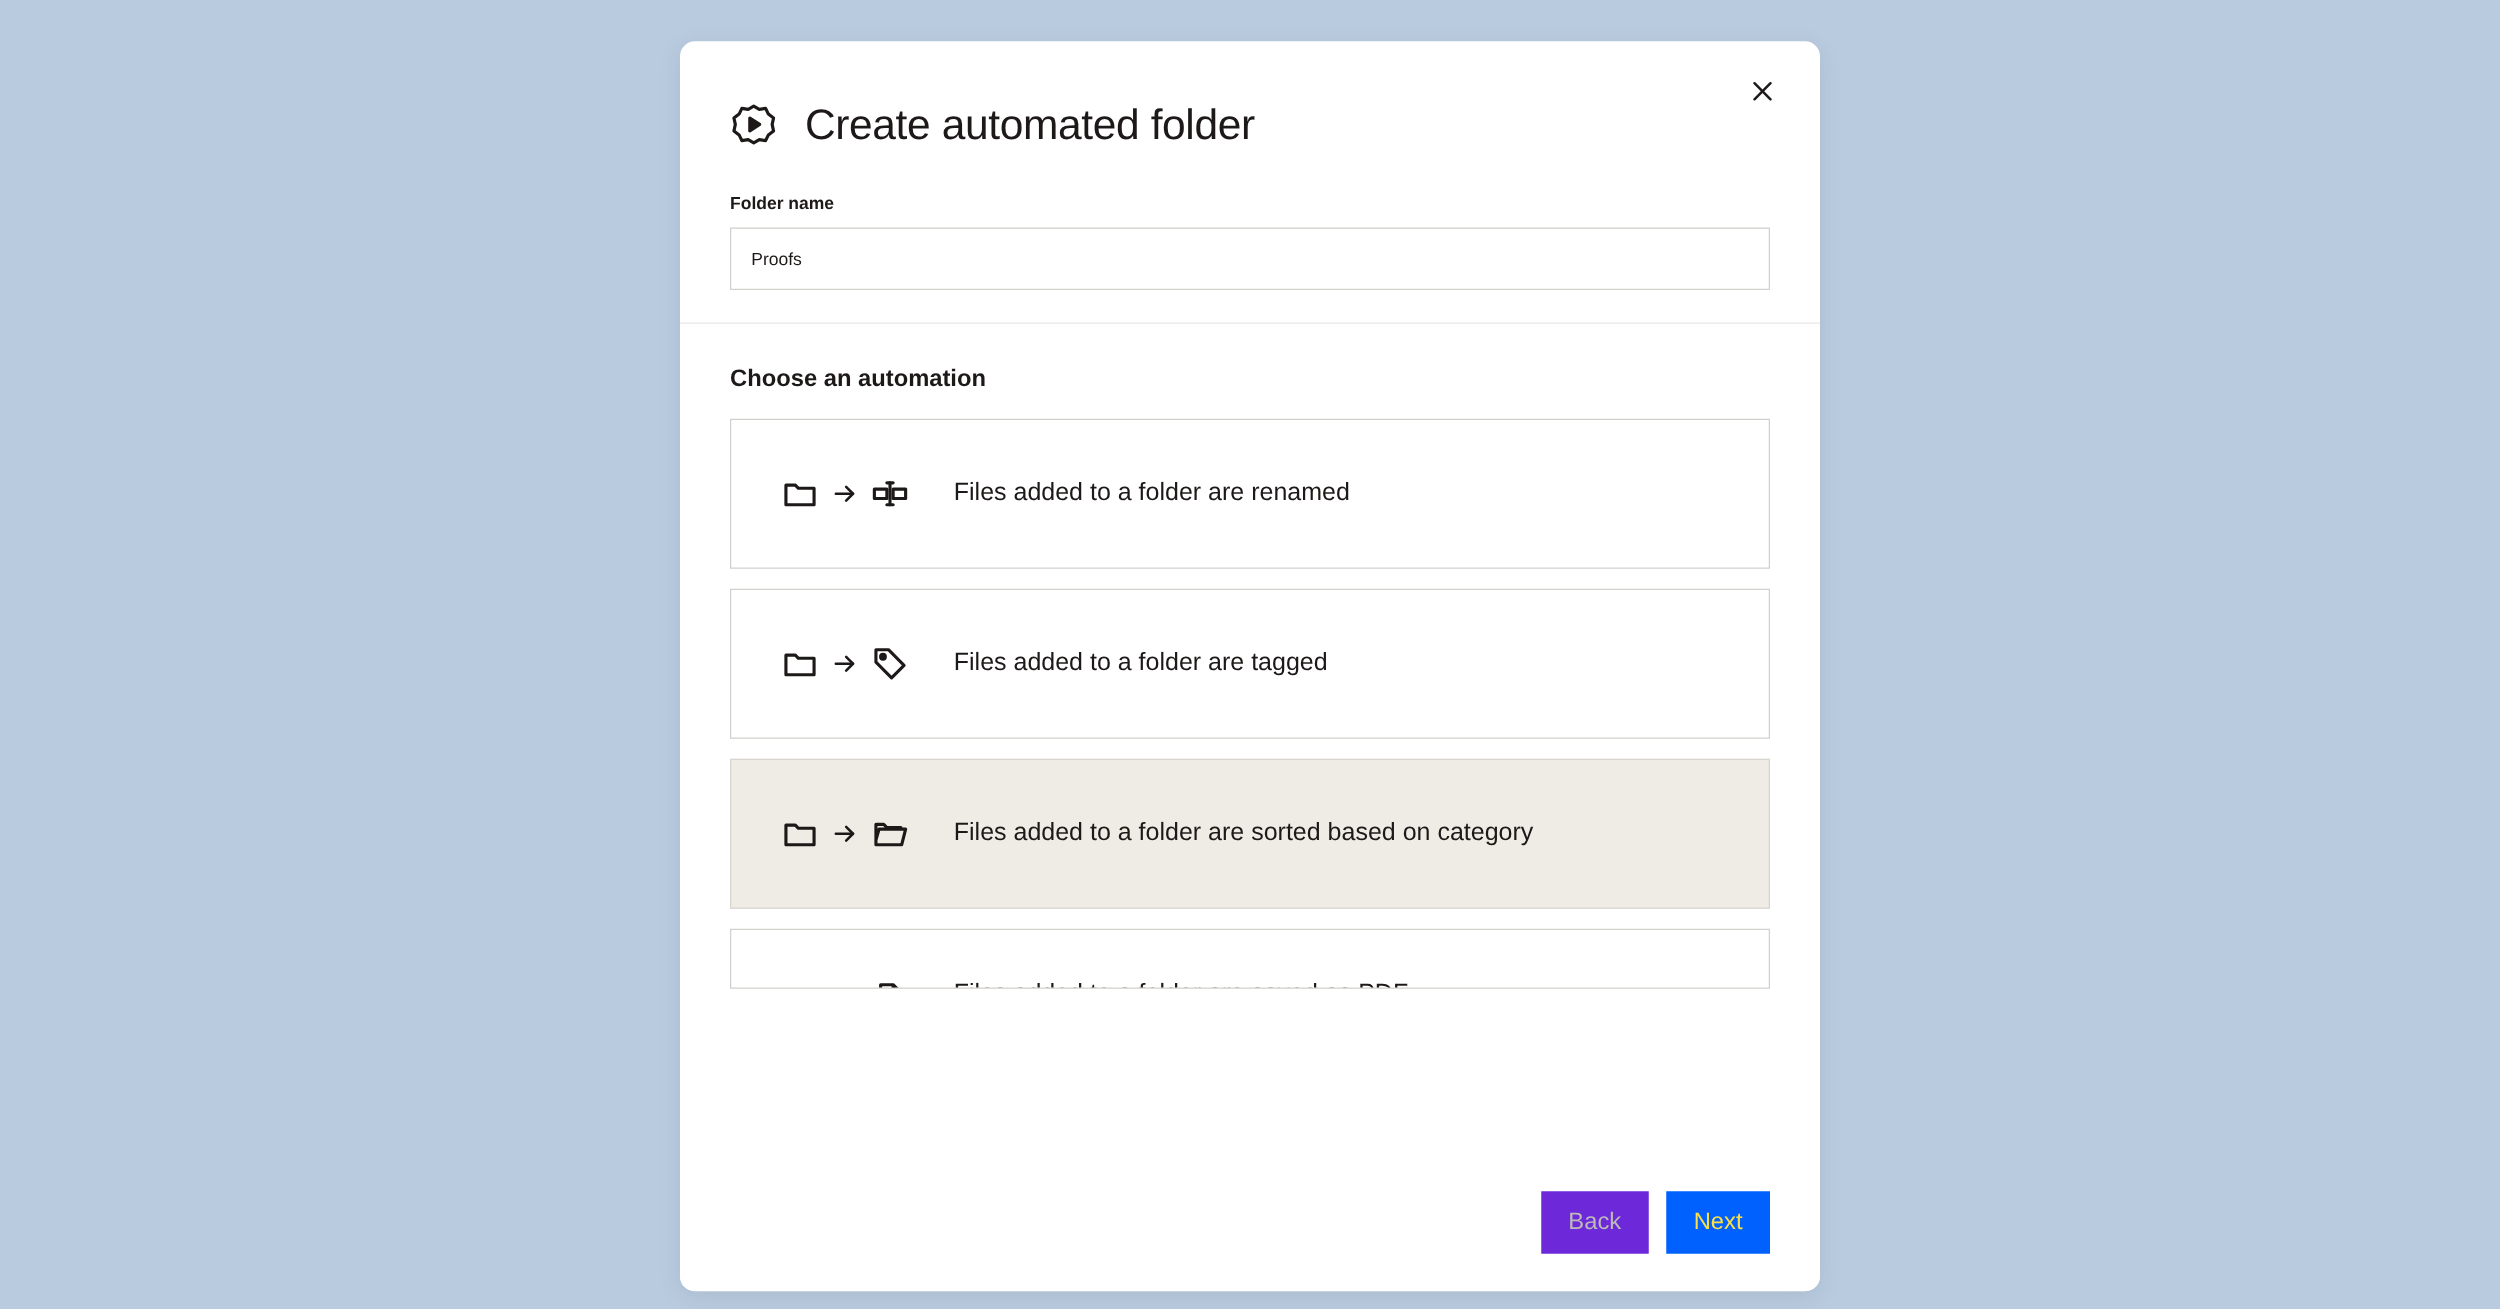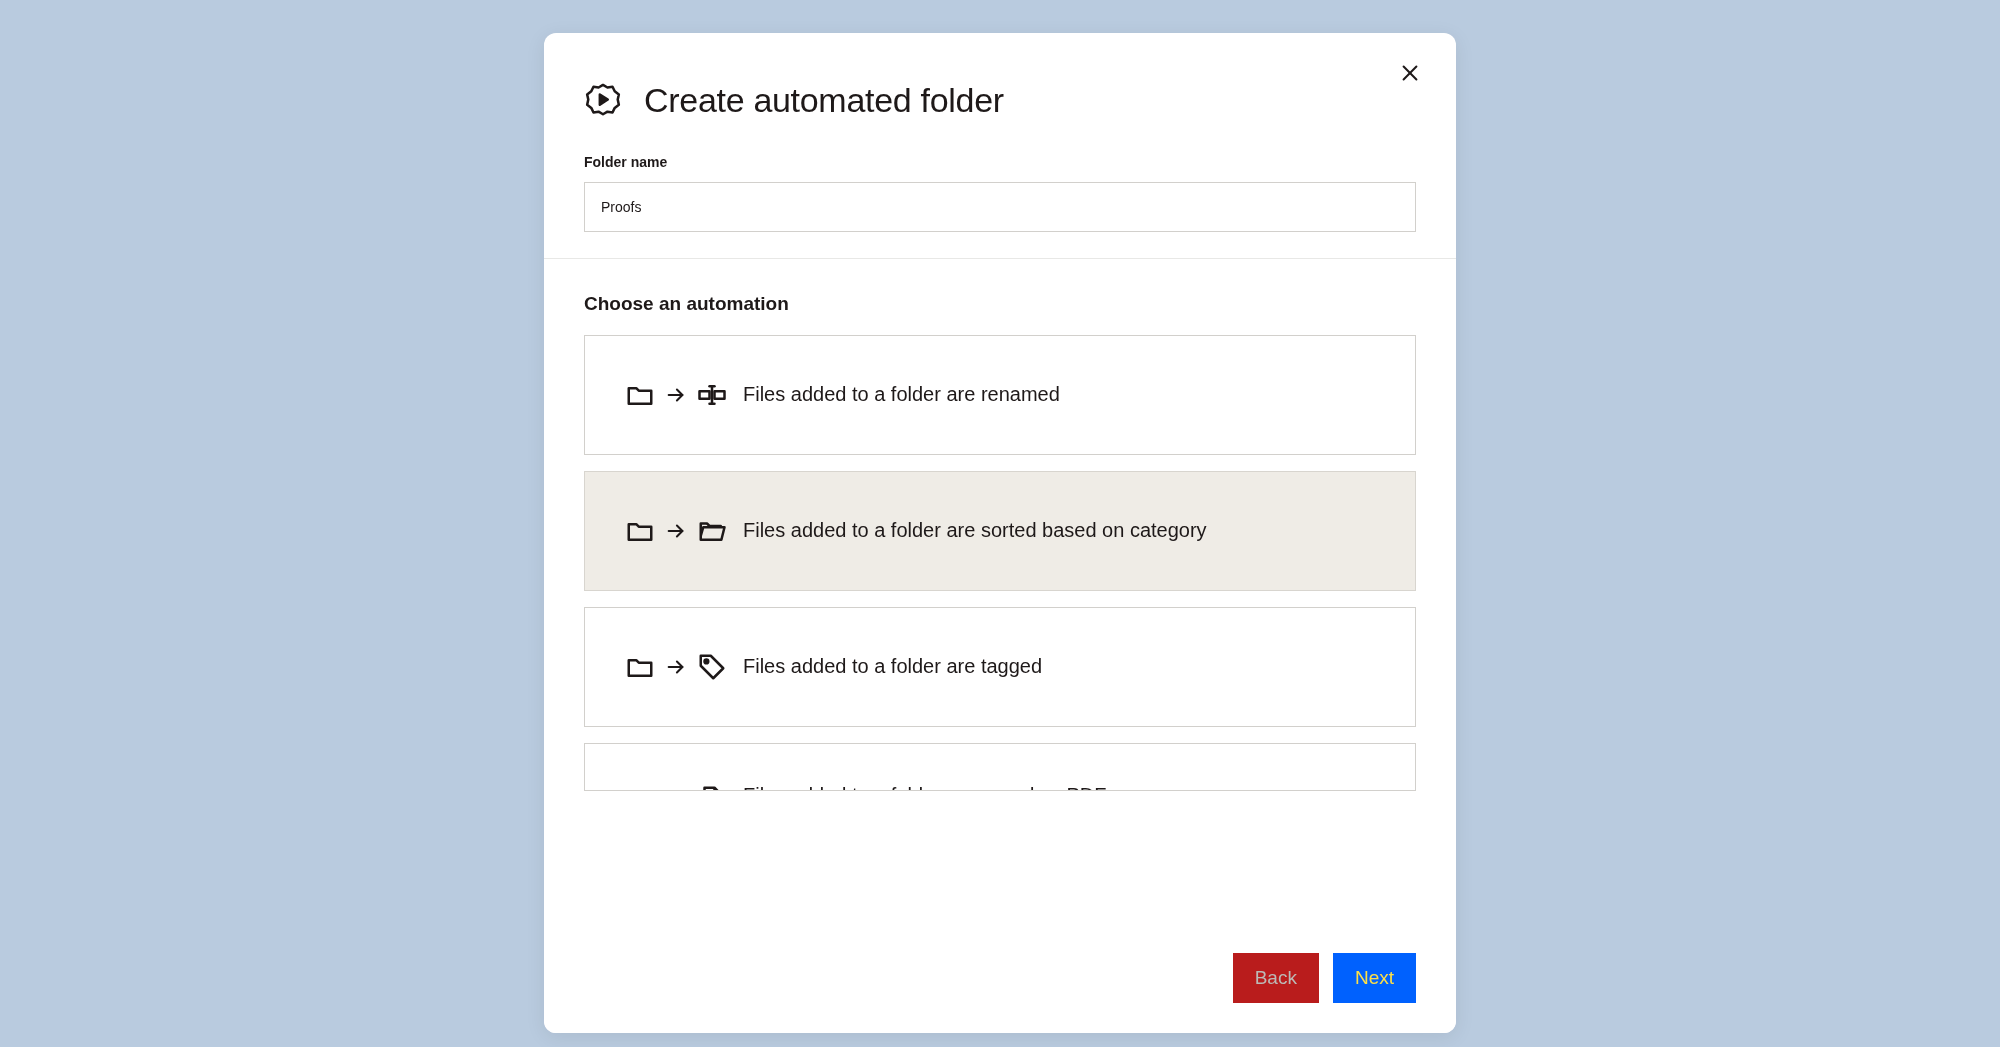--- a/index.html
+++ b/index.html
@@ -100,21 +100,21 @@
       gap: 16px;
     }
     .option {
       border: 1px solid #d2d0cc;
       background: #ffffff;
       height: 120px;
       display: flex;
       align-items: center;
       padding: 0 40px;
       cursor: pointer;
-      gap: 16px;
+      gap: 36px;
     }
     .option.selected {
       background: #efece6;
       border-color: #d8d5cf;
     }
     .option-icons {
       display: flex;
       align-items: center;
       gap: 10px;
       color: #1e1919;
@@ -156,21 +156,21 @@
     .btn {
       height: 50px;
       padding: 0 22px;
       font-size: 19px;
       font-family: inherit;
       border: none;
       cursor: pointer;
       font-weight: 400;
     }
     .btn-back {
-      background: #b91c1c;
+      background: #6d28d9;
       color: #bcbab7;
     }
     .btn-next {
       background: #0061fe;
       color: #fde047;
     }
   </style>
 </head>
 <body>
 
@@ -214,51 +214,51 @@
             <rect x="2" y="9" width="8" height="6"></rect>
             <rect x="14" y="9" width="8" height="6"></rect>
             <line x1="12" y1="5" x2="12" y2="19"></line>
             <line x1="10" y1="5" x2="14" y2="5"></line>
             <line x1="10" y1="19" x2="14" y2="19"></line>
           </svg>
         </div>
         <div class="option-label">Files added to a folder are renamed</div>
       </div>
 
-      <div class="option selected">
-        <div class="option-icons">
-          <svg class="folder-icon" viewBox="0 0 24 24" fill="none" stroke="currentColor" stroke-width="2" stroke-linejoin="round">
-            <path d="M3 6.5 L3 19 L21 19 L21 8.5 L11 8.5 L9 6.5 Z"></path>
-          </svg>
-          <svg class="arrow-icon" viewBox="0 0 24 24" fill="none" stroke="currentColor" stroke-width="2.2" stroke-linecap="round" stroke-linejoin="round">
-            <line x1="4" y1="12" x2="19" y2="12"></line>
-            <polyline points="13 6 19 12 13 18"></polyline>
-          </svg>
-          <svg class="action-icon" viewBox="0 0 24 24" fill="none" stroke="currentColor" stroke-width="2" stroke-linejoin="round">
-            <path d="M3 6 L3 16 L5 9 L22 9 L19.5 19 L3 19 L3 6 L8 6 L10 8 L19 8 L19 9"></path>
-          </svg>
-        </div>
-        <div class="option-label">Files added to a folder are sorted based on category</div>
-      </div>
-
       <div class="option">
         <div class="option-icons">
           <svg class="folder-icon" viewBox="0 0 24 24" fill="none" stroke="currentColor" stroke-width="2" stroke-linejoin="round">
             <path d="M3 6.5 L3 19 L21 19 L21 8.5 L11 8.5 L9 6.5 Z"></path>
           </svg>
           <svg class="arrow-icon" viewBox="0 0 24 24" fill="none" stroke="currentColor" stroke-width="2.2" stroke-linecap="round" stroke-linejoin="round">
             <line x1="4" y1="12" x2="19" y2="12"></line>
             <polyline points="13 6 19 12 13 18"></polyline>
           </svg>
           <svg class="action-icon" viewBox="0 0 24 24" fill="none" stroke="currentColor" stroke-width="2" stroke-linejoin="round">
             <path d="M3 3 L11 3 L21 13 L13 21 L3 11 Z"></path>
             <circle cx="7.5" cy="7.5" r="1.5" fill="currentColor"></circle>
           </svg>
         </div>
         <div class="option-label">Files added to a folder are tagged</div>
+      </div>
+
+      <div class="option selected">
+        <div class="option-icons">
+          <svg class="folder-icon" viewBox="0 0 24 24" fill="none" stroke="currentColor" stroke-width="2" stroke-linejoin="round">
+            <path d="M3 6.5 L3 19 L21 19 L21 8.5 L11 8.5 L9 6.5 Z"></path>
+          </svg>
+          <svg class="arrow-icon" viewBox="0 0 24 24" fill="none" stroke="currentColor" stroke-width="2.2" stroke-linecap="round" stroke-linejoin="round">
+            <line x1="4" y1="12" x2="19" y2="12"></line>
+            <polyline points="13 6 19 12 13 18"></polyline>
+          </svg>
+          <svg class="action-icon" viewBox="0 0 24 24" fill="none" stroke="currentColor" stroke-width="2" stroke-linejoin="round">
+            <path d="M3 6 L3 16 L5 9 L22 9 L19.5 19 L3 19 L3 6 L8 6 L10 8 L19 8 L19 9"></path>
+          </svg>
+        </div>
+        <div class="option-label">Files added to a folder are sorted based on category</div>
       </div>
 
       <div class="option partial">
         <div class="option-icons">
           <svg class="folder-icon" viewBox="0 0 24 24" fill="none" stroke="currentColor" stroke-width="2" stroke-linejoin="round">
             <path d="M3 6.5 L3 19 L21 19 L21 8.5 L11 8.5 L9 6.5 Z"></path>
           </svg>
           <svg class="arrow-icon" viewBox="0 0 24 24" fill="none" stroke="currentColor" stroke-width="2.2" stroke-linecap="round" stroke-linejoin="round">
             <line x1="4" y1="12" x2="19" y2="12"></line>
             <polyline points="13 6 19 12 13 18"></polyline>

